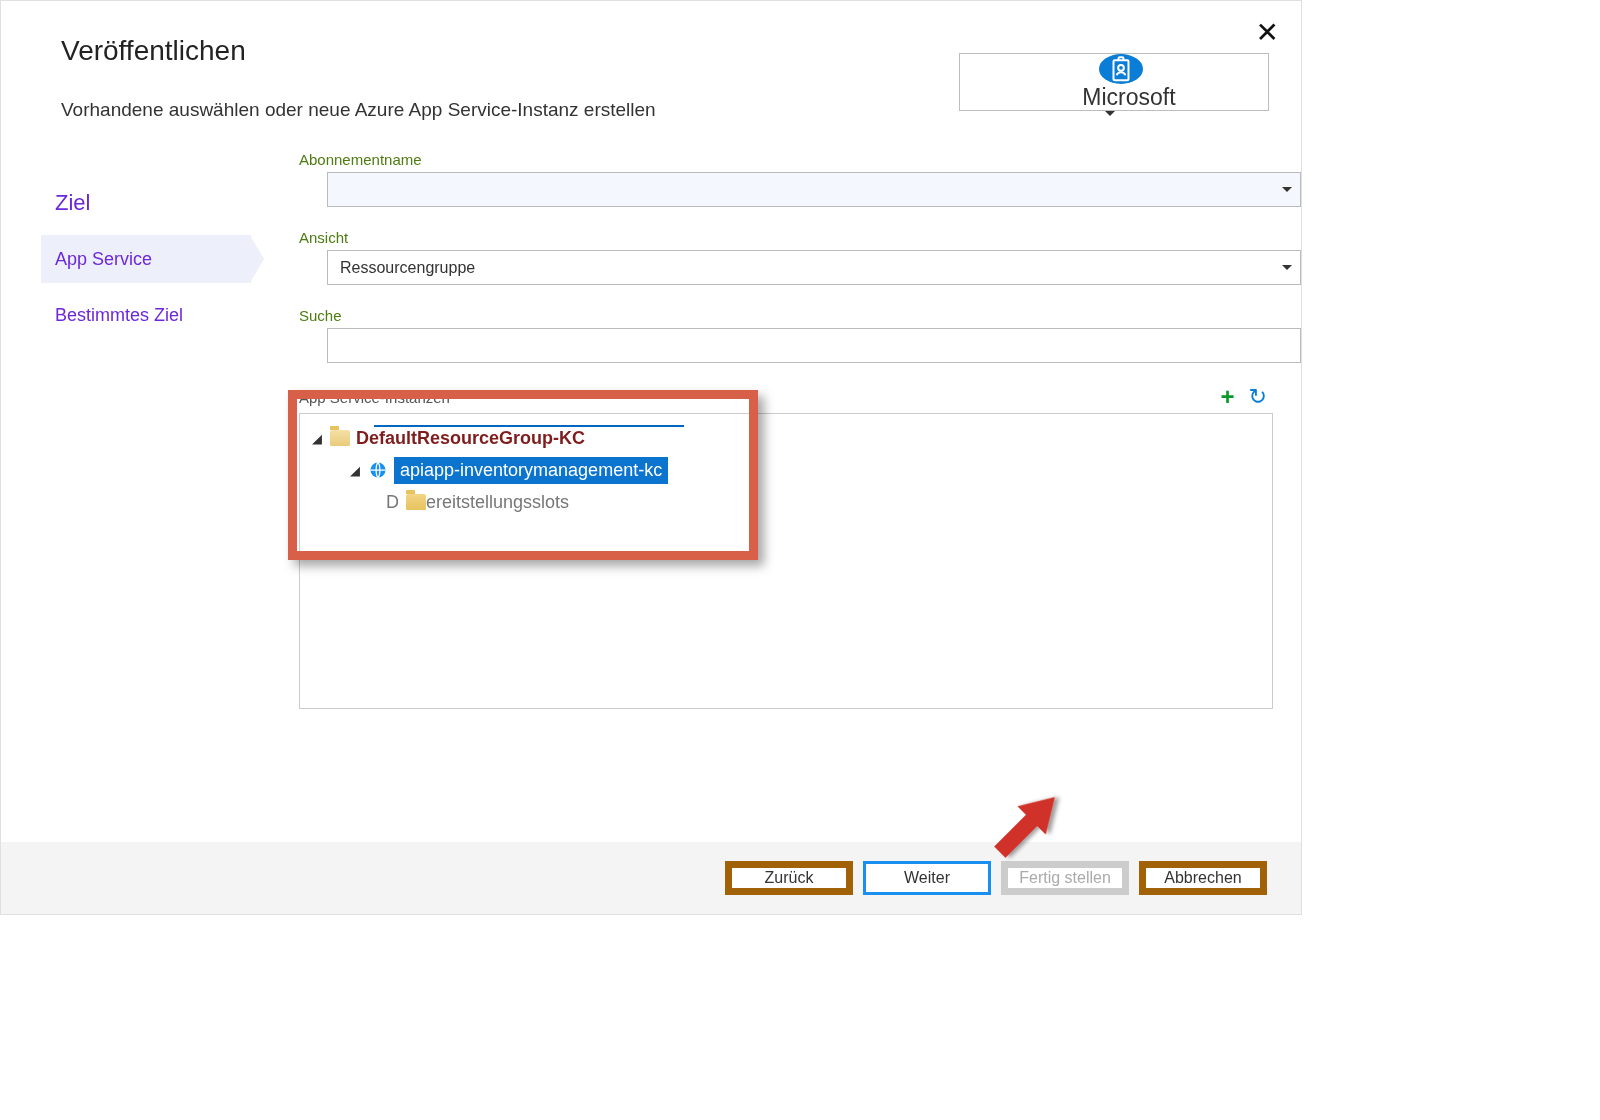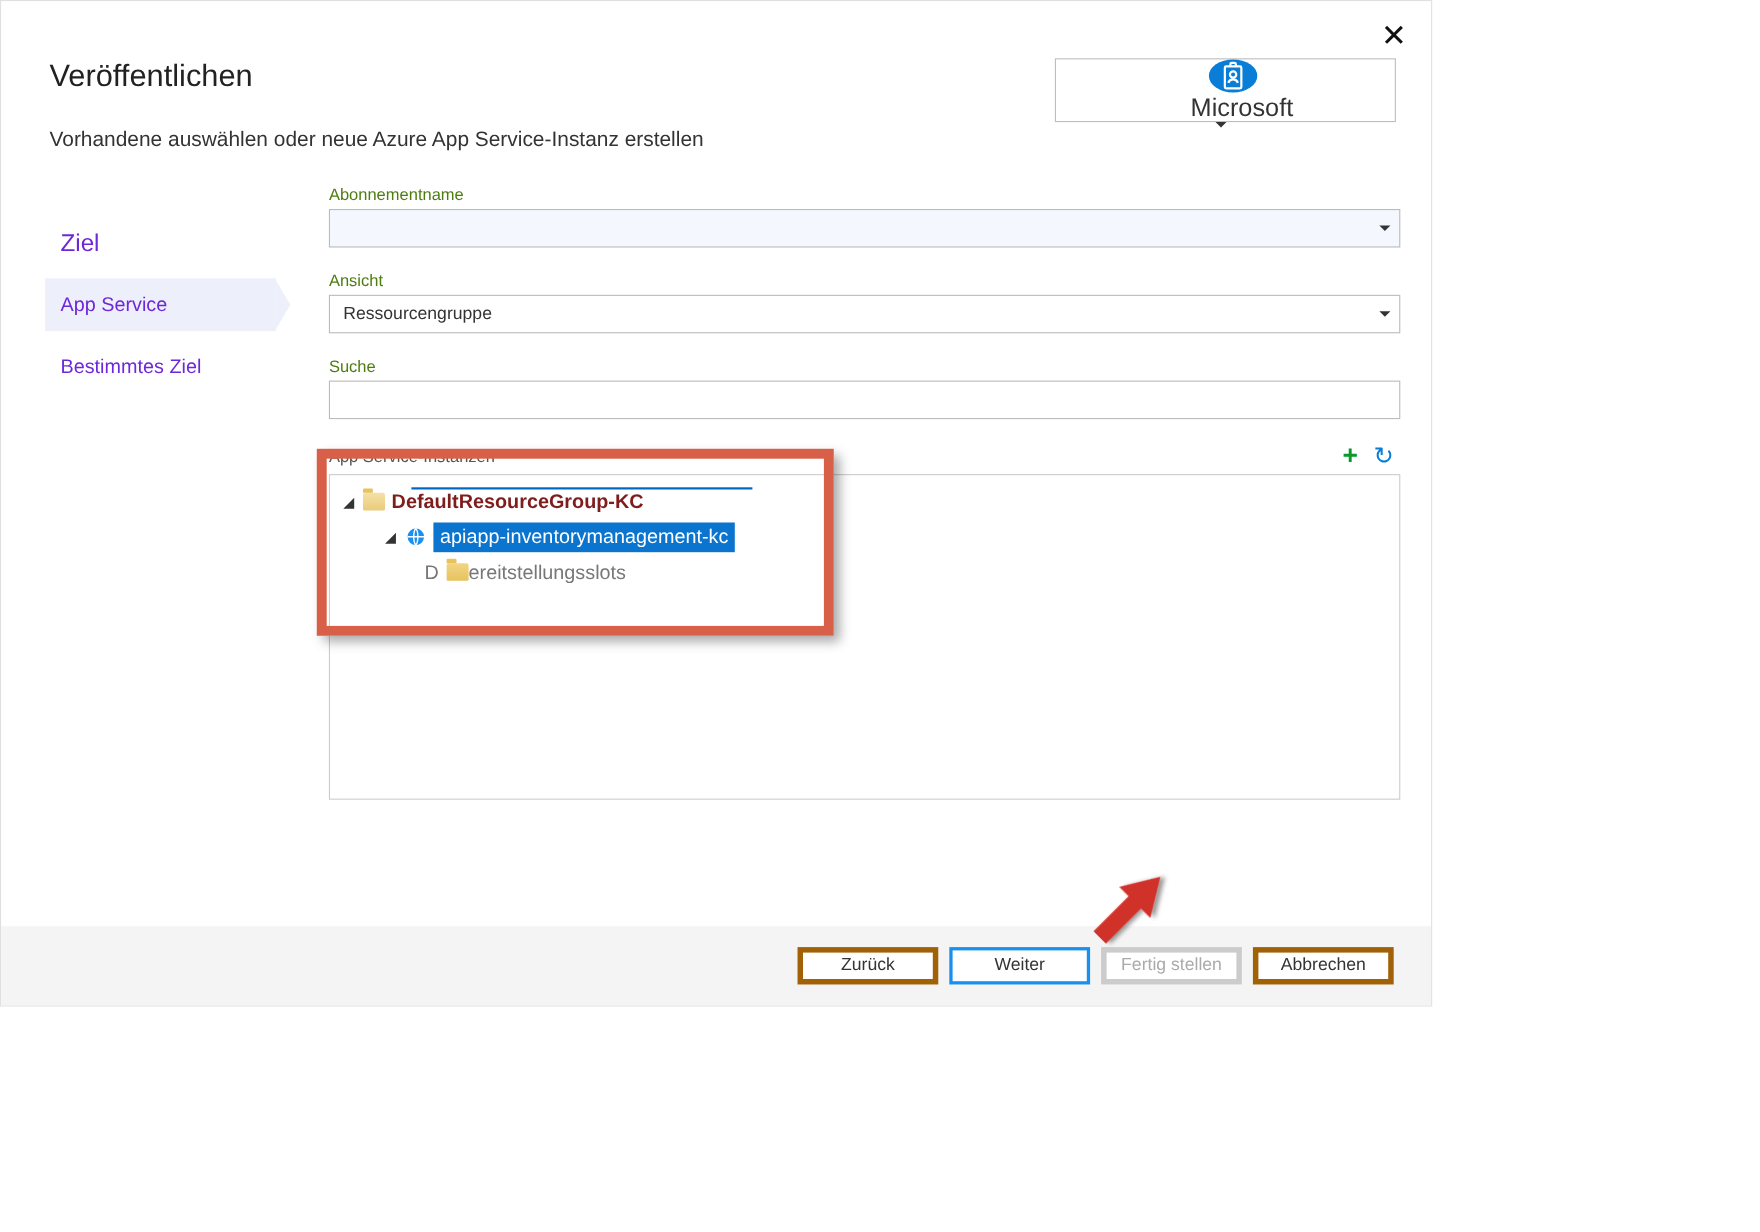--- a/index.html
+++ b/index.html
@@ -22,21 +22,22 @@
     position: absolute;
     top: 18px; right: 22px;
     font-size: 28px;
     color: #111;
     cursor: pointer;
     background: none;
     border: none;
     line-height: 1;
   }
   .header {
-    padding: 52px 44px 20px 44px;
+    padding: 34px 44px 20px 44px;
+    margin-left: 16px;
   }
   .title {
     font-size: 28px;
     font-weight: 400;
     color: #222;
   }
   .subtitle {
     margin-top: 32px;
     font-size: 19px;
     color: #333;
@@ -134,20 +135,21 @@
     border: 1px solid #bbb;
     background: #f4f8fe;
     display: flex;
     align-items: center;
     justify-content: space-between;
     padding: 0 8px 0 12px;
     font-size: 16px;
     color: #333;
     cursor: pointer;
     margin-bottom: 22px;
+    margin-left: 28px;
   }
   .textbox {
     background: #fff;
     cursor: text;
   }
   .caret-down {
     width: 0; height: 0;
     border-left: 5px solid transparent;
     border-right: 5px solid transparent;
     border-top: 5px solid #333;
@@ -250,21 +252,21 @@
     justify-content: flex-end;
     align-items: center;
     padding-right: 34px;
     gap: 10px;
   }
   .footer button {
     width: 128px;
     height: 34px;
     font-size: 16px;
     background: #fff;
-    border: 5px solid #a16207;
+    border: 7px solid #a16207;
     cursor: pointer;
     color: #333;
   }
   .footer button.primary {
     border: 3px solid #1990f0;
   }
   .footer button.disabled {
     color: #aaa;
     border-color: #ccc;
     cursor: default;

